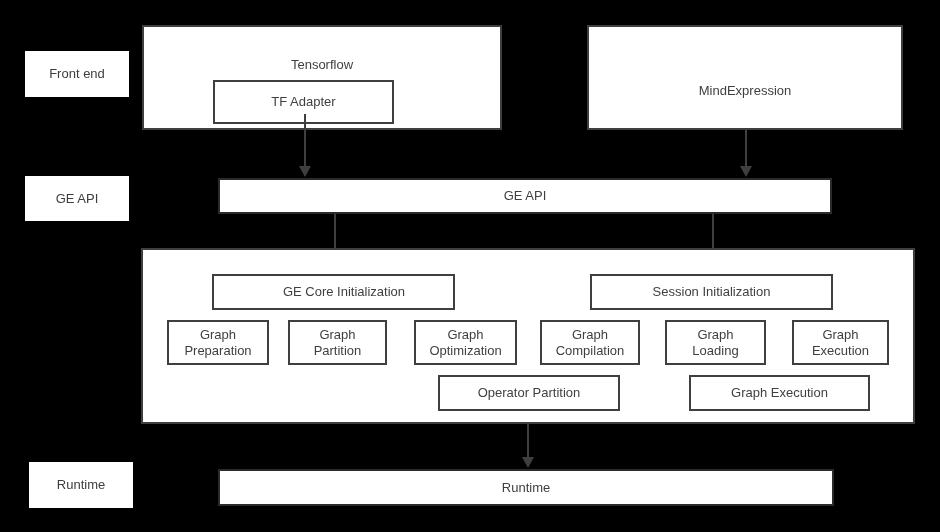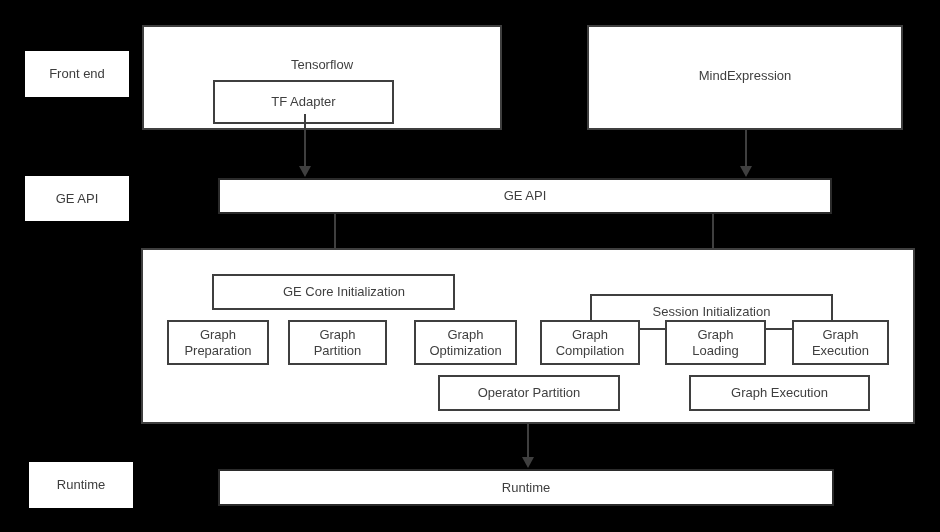--- a/index.html
+++ b/index.html
@@ -91,21 +91,21 @@
 
 
   <div class="box lane-label" style="left:29px; top:462px; width:104px; height:46px;">Runtime</div>
 
   <div class="box group" style="left:142px; top:25px; width:360px; height:105px;">
     <span class="group-title" style="top:30px; left:0; right:0;">Tensorflow</span>
   </div>
   <div class="box node" style="left:213px; top:80px; width:181px; height:44px;">TF Adapter</div>
 
   <div class="box group" style="left:587px; top:25px; width:316px; height:105px;">
-    <span class="group-title" style="top:41px; left:0; right:0;">MindExpression</span>
+    <span class="group-title" style="top:56px; left:0; right:0;">MindExpression</span>
   </div>
 
   <div class="arrow" style="left:304px; top:114px; height:63px;">
     <div class="shaft" style="height:52px;"></div>
     <div class="head" style="top:52px;"></div>
   </div>
 
   <div class="arrow" style="left:745px; top:130px; height:47px;">
     <div class="shaft" style="height:36px;"></div>
     <div class="head" style="top:36px;"></div>
@@ -119,21 +119,21 @@
   </div>
 
   <div class="arrow" style="left:712px; top:214px; height:60px;">
     <div class="shaft" style="height:49px;"></div>
     <div class="head" style="top:49px;"></div>
   </div>
 
   <div class="box group" style="left:141px; top:248px; width:774px; height:176px;"></div>
 
   <div class="box node" style="left:212px; top:274px; width:243px; height:36px;padding-left:21px;">GE Core Initialization</div>
-  <div class="box node" style="left:590px; top:274px; width:243px; height:36px;margin-top:20px;">Session Initialization</div>
+  <div class="box node" style="left:590px; top:274px; width:243px; height:36px;">Session Initialization</div>
 
   <div class="box node" style="left:167px; top:320px; width:102px; height:45px;">Graph
 Preparation</div>
   <div class="box node" style="left:288px; top:320px; width:99px; height:45px;">Graph
 Partition</div>
   <div class="box node" style="left:414px; top:320px; width:103px; height:45px;">Graph
 Optimization</div>
   <div class="box node" style="left:540px; top:320px; width:100px; height:45px;">Graph
 Compilation</div>
   <div class="box node" style="left:665px; top:320px; width:101px; height:45px;">Graph

